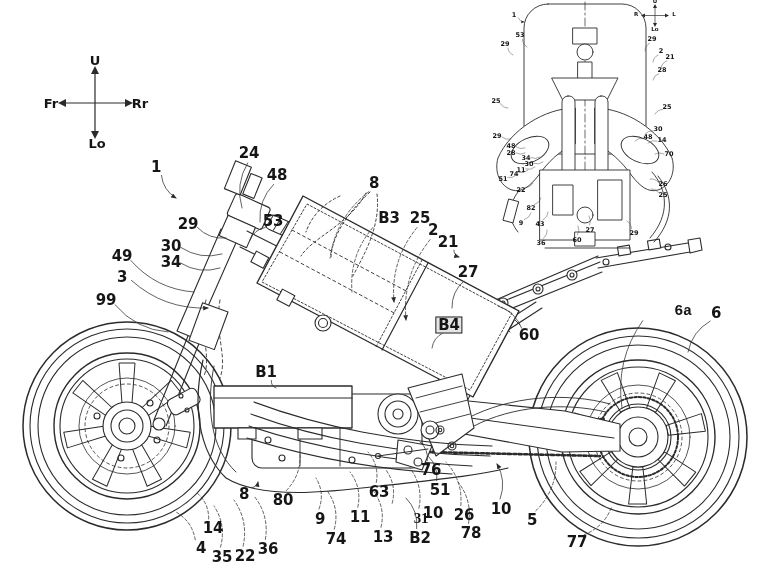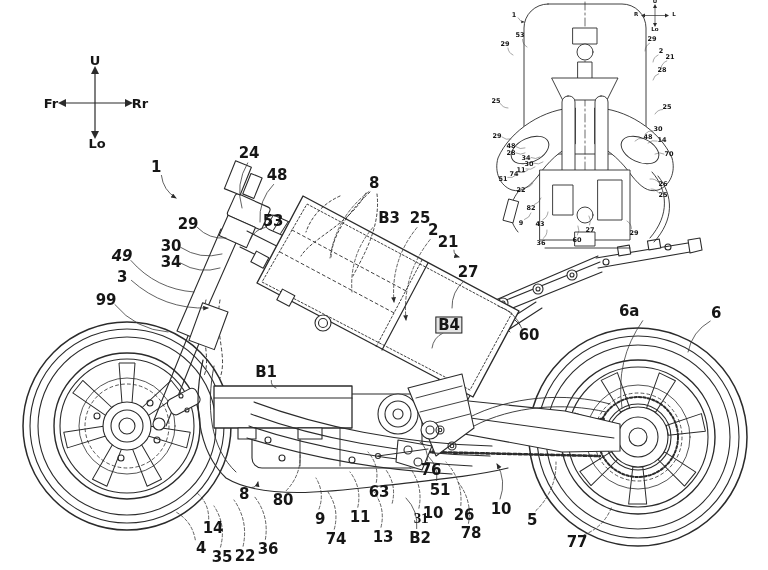--- a/index.html
+++ b/index.html
@@ -373,32 +373,32 @@
 <span class="compassL cinset" style="left:636px;top:15px">R</span>
 <span class="compassL cinset" style="left:674px;top:15px">L</span>
 
 <div class="lbl" style="left: 156px; top: 167px;">1</div>
     <div class="lbl" style="left: 249px; top: 153px;">24</div>
     <div class="lbl" style="left: 277px; top: 175px;">48</div>
     <div class="lbl" style="left: 273px; top: 221px;">53</div>
     <div class="lbl" style="left: 188px; top: 224px;">29</div>
     <div class="lbl" style="left: 171px; top: 246px;">30</div>
     <div class="lbl" style="left: 171px; top: 262px;">34</div>
-    <div class="lbl" style="left: 122px; top: 256px; font-style: italic;">49</div>
+    <div class="lbl" style="left: 122px; top: 256px;">49</div>
     <div class="lbl" style="left: 122px; top: 277px;">3</div>
     <div class="lbl" style="left: 106px; top: 300px;">99</div>
     <div class="lbl" style="left: 374px; top: 183px;">8</div>
     <div class="lbl" style="left: 376px; top: 218px; margin-left: 13px;">B3</div>
     <div class="lbl" style="left: 420px; top: 218px;">25</div>
     <div class="lbl" style="left: 433px; top: 230px;">2</div>
     <div class="lbl" style="left: 448px; top: 242px;">21</div>
     <div class="lbl" style="left: 468px; top: 272px;">27</div>
     <div class="lbl boxed" style="left: 449px; top: 325px;">B4</div>
     <div class="lbl" style="left: 529px; top: 335px;">60</div>
-    <div class="lbl" style="left: 629px; top: 311px;">6a</div>
+    <div class="lbl" style="left: 683px; top: 311px; font-family: Liberation Mono, monospace;">6a</div>
     <div class="lbl" style="left: 716px; top: 313px;">6</div>
     <div class="lbl" style="left: 266px; top: 372px;">B1</div>
     <div class="lbl" style="left: 244px; top: 494px;">8</div>
     <div class="lbl" style="left: 283px; top: 500px;">80</div>
     <div class="lbl" style="left: 379px; top: 492px;">63</div>
     <div class="lbl" style="left: 320px; top: 519px;">9</div>
     <div class="lbl" style="left: 336px; top: 539px;">74</div>
     <div class="lbl" style="left: 360px; top: 517px;">11</div>
     <div class="lbl" style="left: 383px; top: 537px;">13</div>
     <div class="lbl" style="left: 394px; top: 513px; margin-left: 39px;">10</div>

